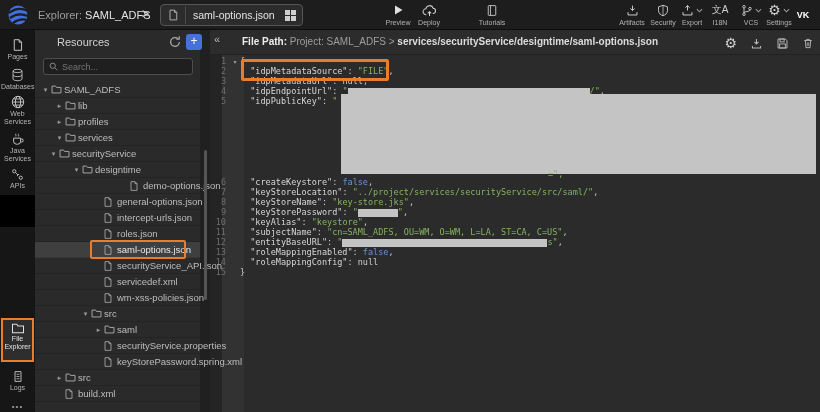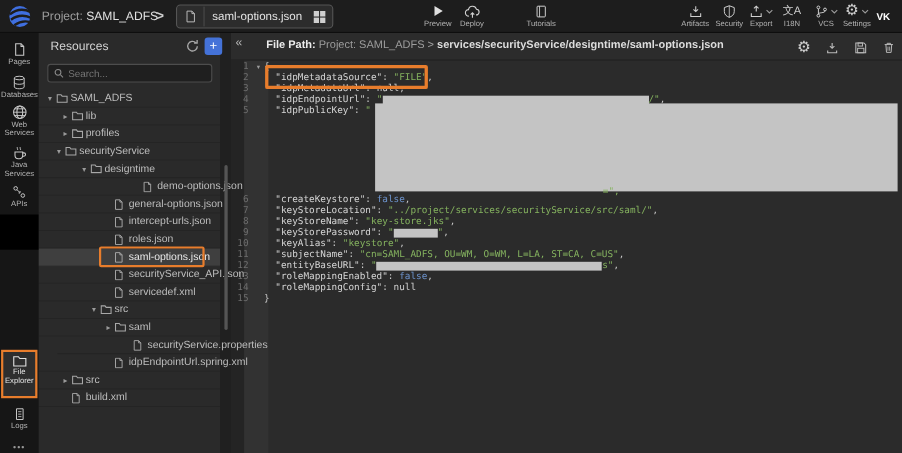--- a/index.html
+++ b/index.html
@@ -32,21 +32,21 @@
   .rail-item .rlbl { font-size:7px; line-height:8px; display:block; margin-top:1px; padding:0 1px; }
   #rail-redacted { position:absolute; left:0; top:165px; width:35px; height:32px; background:#000; }
   #fe-box { position:absolute; left:1px; top:288px; width:33px; height:44px; border:2px solid #e87d2c;
     background:#2e2e2e; }
   #rail-dots { position:absolute; top:372px; width:35px; text-align:center; color:#9a9a9a; font-size:8px; letter-spacing:1px; }
 
   
   #panel { position:absolute; left:35px; top:30px; width:175px; height:382px; background:#2a2a2a;
     border-right:10px solid #202020; z-index:10; }
   #panel-head { position:absolute; left:0; top:0; width:165px; height:24px; }
-  #panel-title { position:absolute; left:11px; top:6px; font-size:11px; color:#d2d2d2; }
+  #panel-title { position:absolute; left:22px; top:6px; font-size:11px; color:#d2d2d2; }
   #refresh-btn { position:absolute; left:133px; top:5px; width:14px; height:14px; }
   #add-btn { position:absolute; left:151px; top:4px; width:16px; height:16px; border-radius:3px;
     color:#fff; font-size:12px; line-height:15px; text-align:center; }
   #search-box { position:absolute; left:8px; top:28px; width:150px; height:17px; background:#1f1f1f;
     border:1px solid #4d4d4d; border-radius:3px; display:flex; align-items:center; padding:0 5px; }
   #search-box input { background:transparent; border:0; outline:0; color:#9a9a9a; font-size:9px; width:120px;
     font-family:"Liberation Sans", sans-serif; margin-left:4px; }
   #tree { position:absolute; left:0; top:52px; width:165px; }
   .tree-row { position:relative; height:16px; display:flex; align-items:center; font-size:9.5px;
     color:#bdbdbd; border-bottom:1px solid rgba(0,0,0,0.12); }
@@ -93,21 +93,21 @@
 
   <div id="topbar">
     <span id="logo">
       <svg width="24" height="24" viewBox="0 0 24 24">
         <circle cx="12" cy="12" r="9.5" fill="#3f6fe0"></circle>
         <path d="M3 10 q9 -7 19 -2" stroke="#1d1d1d" stroke-width="2.2" fill="none"></path>
         <path d="M4 15 q8 -6 18 -2" stroke="#1d1d1d" stroke-width="2.2" fill="none"></path>
         <path d="M7 20 q7 -5 14 -3" stroke="#1d1d1d" stroke-width="2.2" fill="none"></path>
       </svg>
     </span>
-    <span id="project"><span>Project:</span> <b>SAML_ADFS</b></span>
+    <span id="project"><span>Explorer:</span> <b>SAML_ADFS</b></span>
     <span id="crumb-chev">&gt;</span>
 
     <div id="tab">
       <span class="docchip">
         <svg width="12" height="14" viewBox="0 0 16 16">
             <path d="M4 1.5h6l3 3V14.5H4z" fill="none" stroke="#b9b9b9" stroke-width="1.2"></path>
             <path d="M10 1.5v3h3" fill="none" stroke="#b9b9b9" stroke-width="1.2"></path>
           </svg>
       </span>
       <span class="tabname">saml-options.json</span>
@@ -309,20 +309,29 @@
         </div>
         <div class="tree-row" style="padding-left: 19px;">
           <span class="t-arrow">▸</span>
           <span class="t-icon">
             <svg width="11" height="9" viewBox="0 0 16 13">
               <path d="M1.5 1.5h5l1.5 2h6.5v8H1.5z" fill="none" stroke="#a8a8a8" stroke-width="1.4"></path>
             </svg>
           </span>
           <span class="t-label">profiles</span>
         </div>
+        <div class="tree-row" style="padding-left: 19px;">
+          <span class="t-arrow">▾</span>
+          <span class="t-icon">
+            <svg width="11" height="9" viewBox="0 0 16 13">
+              <path d="M1.5 1.5h5l1.5 2h6.5v8H1.5z" fill="none" stroke="#a8a8a8" stroke-width="1.4"></path>
+            </svg>
+          </span>
+          <span class="t-label">services</span>
+        </div>
         <div class="tree-row" style="padding-left: 13px;">
           <span class="t-arrow">▾</span>
           <span class="t-icon">
             <svg width="11" height="9" viewBox="0 0 16 13">
               <path d="M1.5 1.5h5l1.5 2h6.5v8H1.5z" fill="none" stroke="#a8a8a8" stroke-width="1.4"></path>
             </svg>
           </span>
           <span class="t-label">securityService</span>
         </div>
         <div class="tree-row" style="padding-left: 36px;">
@@ -398,57 +407,67 @@
         <div class="tree-row" style="padding-left: 58px;">
           <span class="t-arrow"></span>
           <span class="t-icon">
             <svg width="8" height="10" viewBox="0 0 12 15">
               <path d="M1.5 1h6l3 3v10h-9z" fill="none" stroke="#a8a8a8" stroke-width="1.3"></path>
               <path d="M7.5 1v3h3" fill="none" stroke="#a8a8a8" stroke-width="1.3"></path>
             </svg>
           </span>
           <span class="t-label">servicedef.xml</span>
         </div>
+        <div class="tree-row" style="padding-left: 58px;">
+          <span class="t-arrow"></span>
+          <span class="t-icon">
+            <svg width="8" height="10" viewBox="0 0 12 15">
+              <path d="M1.5 1h6l3 3v10h-9z" fill="none" stroke="#a8a8a8" stroke-width="1.3"></path>
+              <path d="M7.5 1v3h3" fill="none" stroke="#a8a8a8" stroke-width="1.3"></path>
+            </svg>
+          </span>
+          <span class="t-label">wm-xss-policies.json</span>
+        </div>
         <div class="tree-row" style="padding-left: 45px;">
           <span class="t-arrow">▾</span>
           <span class="t-icon">
             <svg width="11" height="9" viewBox="0 0 16 13">
               <path d="M1.5 1.5h5l1.5 2h6.5v8H1.5z" fill="none" stroke="#a8a8a8" stroke-width="1.4"></path>
             </svg>
           </span>
           <span class="t-label">src</span>
         </div>
         <div class="tree-row" style="padding-left: 58px;">
           <span class="t-arrow">▸</span>
           <span class="t-icon">
             <svg width="11" height="9" viewBox="0 0 16 13">
               <path d="M1.5 1.5h5l1.5 2h6.5v8H1.5z" fill="none" stroke="#a8a8a8" stroke-width="1.4"></path>
             </svg>
           </span>
           <span class="t-label">saml</span>
         </div>
-        <div class="tree-row" style="padding-left: 58px; margin-left: 17px;">
+        <div class="tree-row" style="padding-left: 58px;">
           <span class="t-arrow"></span>
           <span class="t-icon">
             <svg width="8" height="10" viewBox="0 0 12 15">
               <path d="M1.5 1h6l3 3v10h-9z" fill="none" stroke="#a8a8a8" stroke-width="1.3"></path>
               <path d="M7.5 1v3h3" fill="none" stroke="#a8a8a8" stroke-width="1.3"></path>
             </svg>
           </span>
           <span class="t-label">securityService.properties</span>
         </div>
         <div class="tree-row" style="padding-left: 58px;">
           <span class="t-arrow"></span>
           <span class="t-icon">
             <svg width="8" height="10" viewBox="0 0 12 15">
               <path d="M1.5 1h6l3 3v10h-9z" fill="none" stroke="#a8a8a8" stroke-width="1.3"></path>
               <path d="M7.5 1v3h3" fill="none" stroke="#a8a8a8" stroke-width="1.3"></path>
             </svg>
           </span>
-          <span class="t-label">idpEndpointUrl.spring.xml</span>
+          <span class="t-label">keyStorePassword.spring.xml</span>
         </div>
         <div class="tree-row" style="padding-left: 19px;">
           <span class="t-arrow">▸</span>
           <span class="t-icon">
             <svg width="11" height="9" viewBox="0 0 16 13">
               <path d="M1.5 1.5h5l1.5 2h6.5v8H1.5z" fill="none" stroke="#a8a8a8" stroke-width="1.4"></path>
             </svg>
           </span>
           <span class="t-label">src</span>
         </div>

